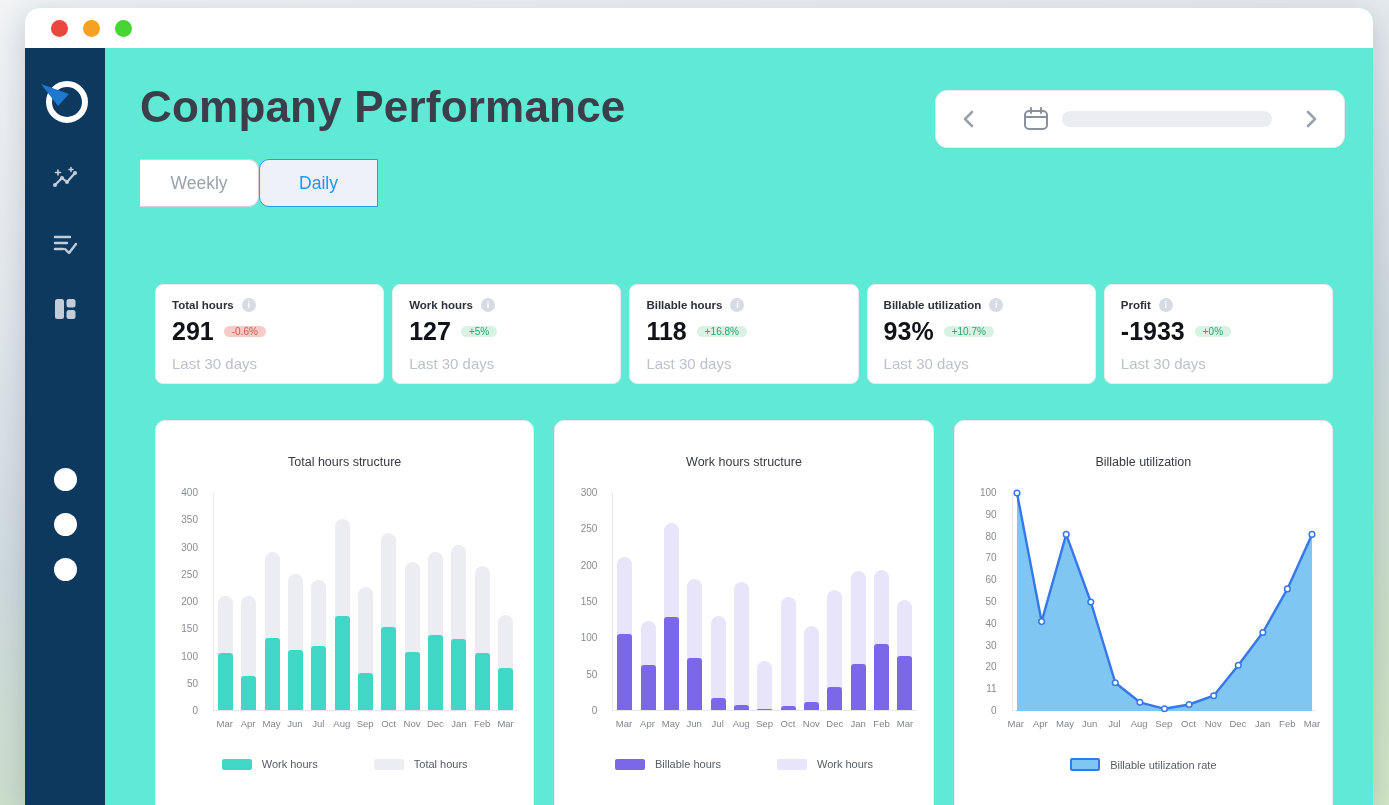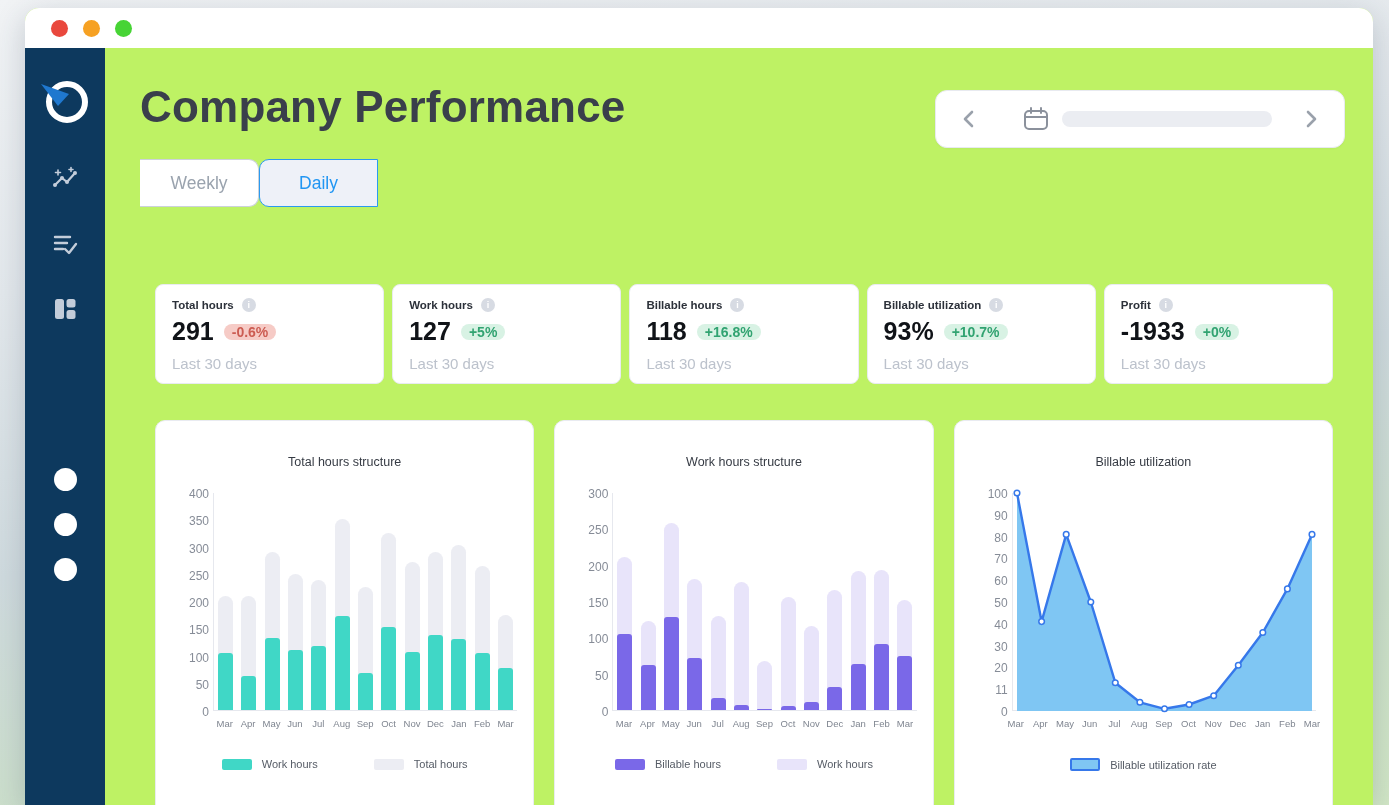--- a/index.html
+++ b/index.html
@@ -1,21 +1,21 @@
 <!DOCTYPE html>
 <html><head>
 <meta charset="utf-8">
 <style>
   html,body{margin:0;padding:0;width:1389px;height:805px;overflow:hidden;
     font-family:"Liberation Sans",sans-serif;
     background:linear-gradient(170deg,#f1f3f5 0%,#e3e8ec 28%,#cfdade 55%,#cbdfc9 80%,#d2e7c6 100%);}
   *{box-sizing:border-box;}
 
   .window{position:absolute;left:25px;top:8px;width:1348px;height:797px;
-    border-radius:14px 14px 0 0;overflow:hidden;background:#bef264;
+    border-radius:14px 14px 0 0;overflow:hidden;background:#5eead4;
     box-shadow:0 8px 30px rgba(40,60,80,.22);}
   .titlebar{height:40px;background:#fff;display:flex;align-items:center;padding-left:26px;gap:15px;}
   .tl{width:17px;height:17px;border-radius:50%;display:inline-block;}
 
   .app-body{display:flex;height:757px;}
   .sidebar{width:80px;background:#0d395e;display:flex;flex-direction:column;align-items:center;flex-shrink:0;}
   .logo{margin-top:26px;width:52px;height:52px;}
   .side-nav{display:flex;flex-direction:column;gap:39px;margin-top:40px;align-items:center;}
   .nav-item{width:26px;height:26px;cursor:pointer;}
   .avatars{display:flex;flex-direction:column;gap:22px;margin-top:146px;align-items:center;}
@@ -39,31 +39,31 @@
   .tab.inactive{border:1px solid #ccd2da;border-left:none;border-radius:0 10px 10px 0;color:#9aa3ae;background:#fff;}
 
   .kpi-row{display:flex;gap:8px;margin:77px 12px 0 15px;}
   .kpi-card{flex:1;background:#fff;border:1px solid #e9ebf1;border-radius:8px;padding:13px 16px 11px;}
   .kpi-top{display:flex;align-items:center;gap:8px;}
   .kpi-label{font-size:11.5px;font-weight:700;color:#2c313a;}
   .info-icon{width:14px;height:14px;border-radius:50%;background:#d7dbe3;color:#fff;font-size:9px;
     font-weight:700;display:inline-flex;align-items:center;justify-content:center;cursor:pointer;}
   .kpi-mid{display:flex;align-items:center;gap:10px;margin-top:5px;}
   .kpi-value{font-size:25px;font-weight:700;color:#101318;}
-  .kpi-badge{font-size:14px;font-weight:700;padding:0 8px;border-radius:10px;}
+  .kpi-badge{font-size:10px;font-weight:400;padding:0 8px;border-radius:10px;}
   .kpi-badge.negative{background:#f6cbc6;color:#cc5c52;}
   .kpi-badge.positive{background:#d8f2e4;color:#31a371;}
   .kpi-period{margin-top:9px;font-size:15px;color:#bcc2cc;}
 
   .charts-row{display:flex;gap:20px;margin:36px 12px 0 15px;height:400px;}
   .chart-card{flex:1;background:#fff;border:1px solid #e9ebf1;border-radius:10px;padding-top:34px;overflow:hidden;}
   .chart-title{text-align:center;font-size:12.5px;color:#363b44;margin-bottom:24px;}
   .plot{margin:0 16px 0 57px;height:218px;position:relative;}
   .plot-inner{position:absolute;inset:0;border-left:1px solid #e6e8ee;border-bottom:1px solid #e6e8ee;}
-  .ytick{position:absolute;right:100%;margin-right:5px;font-size:12px;color:#868c97;}
+  .ytick{position:absolute;right:100%;margin-right:16px;font-size:10px;color:#868c97;}
   .bar{position:absolute;bottom:0;width:15px;}
   .bar.back{border-radius:8px 8px 0 0;}
   .bar.front{border-radius:3px 3px 0 0;}
   .xlabels{position:relative;height:14px;margin:7px 16px 0 57px;}
   .xlabels span{position:absolute;top:0;transform:translateX(-50%);font-size:9.5px;color:#7f8590;}
   .legend{display:flex;justify-content:center;gap:56px;margin-top:26px;}
   .legend-item{display:flex;align-items:center;gap:10px;}
   .swatch{width:30px;height:11px;border-radius:2px;}
   .legend-label{font-size:11px;color:#565c66;}
 </style>

